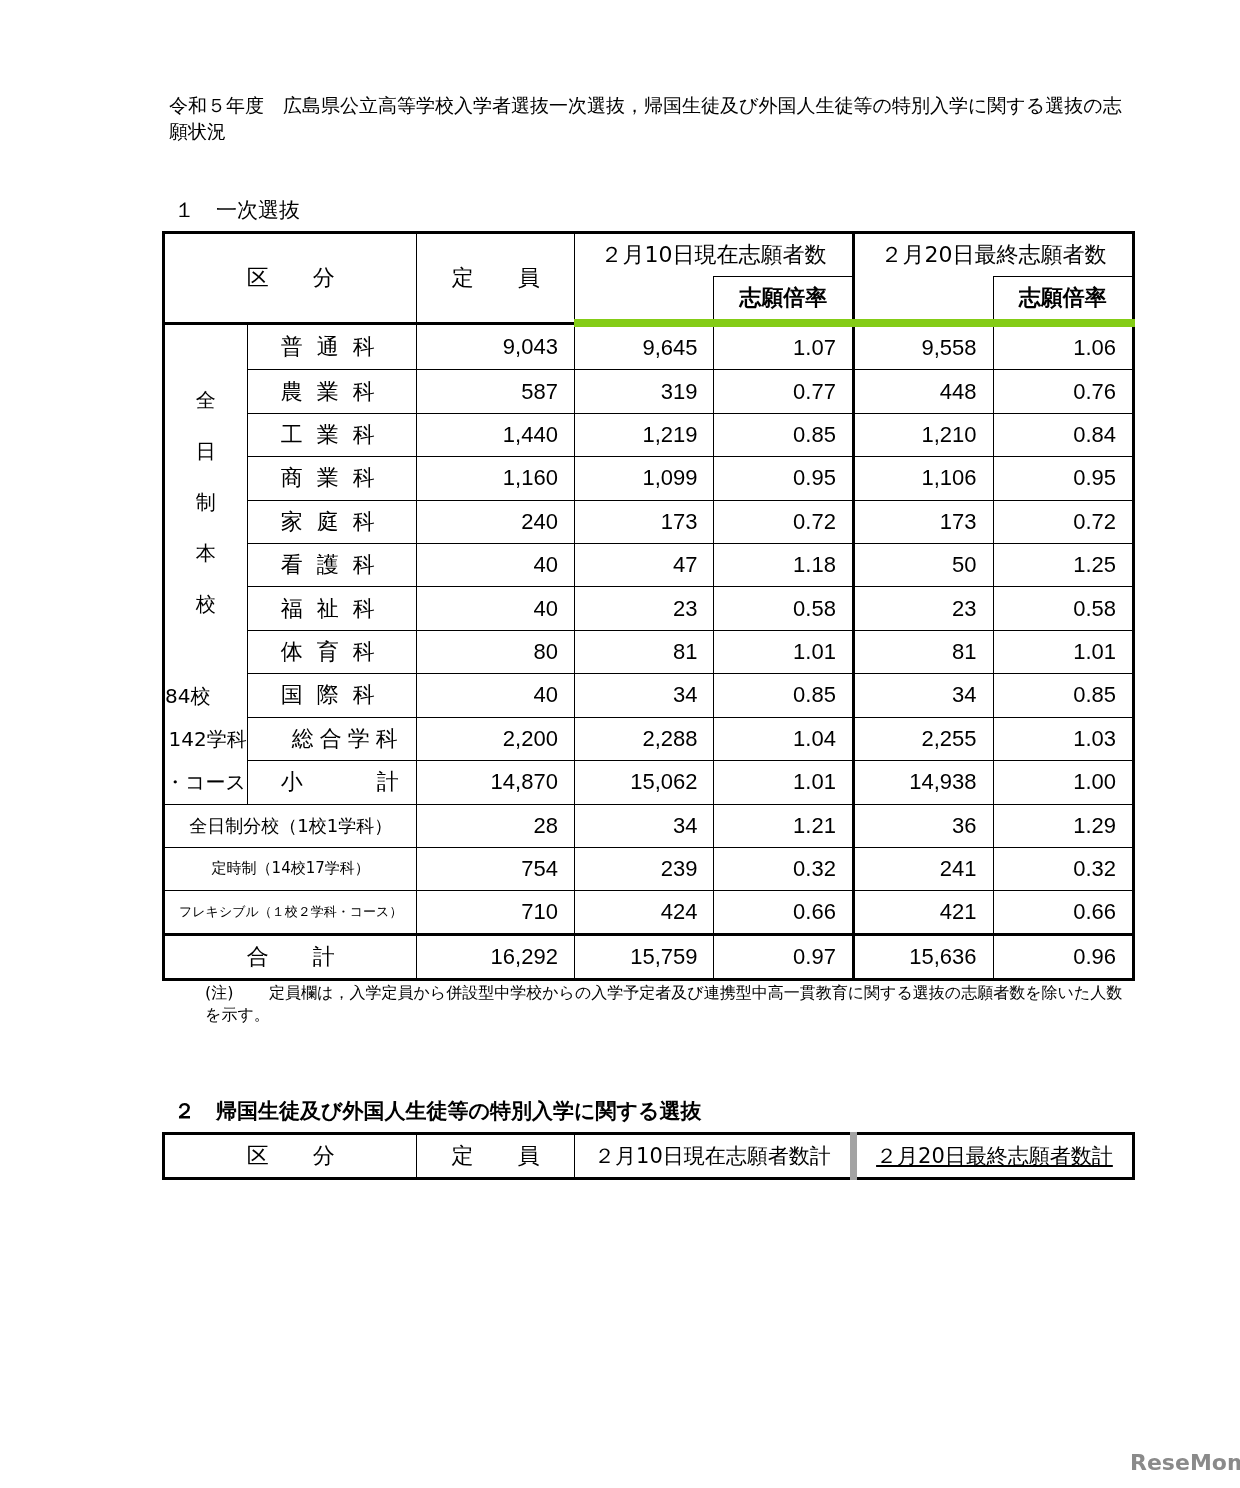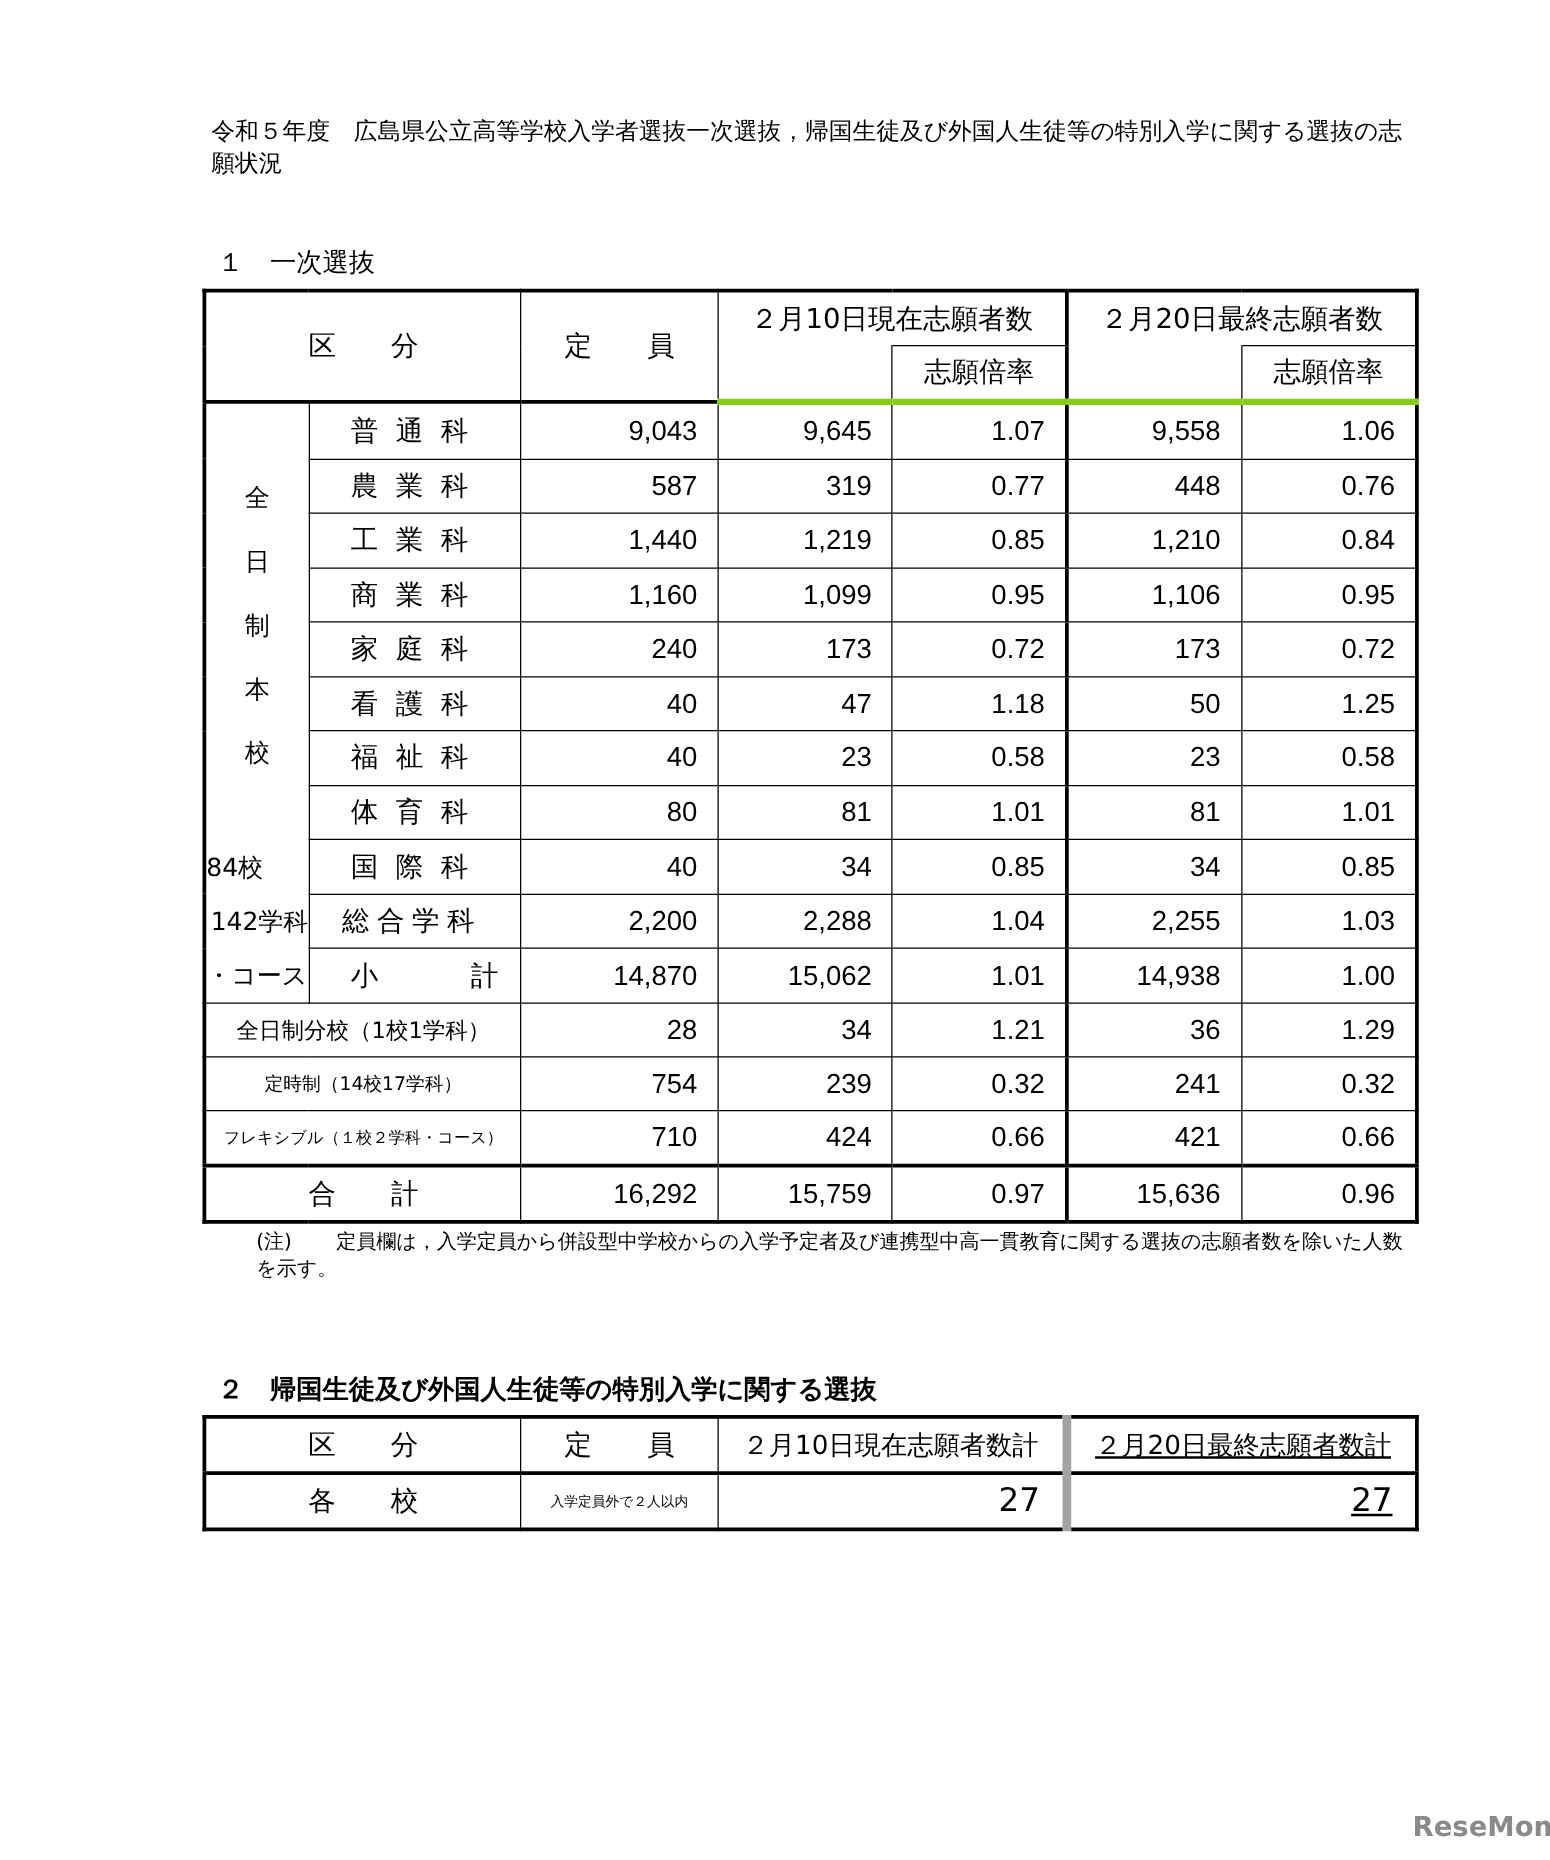--- a/index.html
+++ b/index.html
@@ -7,21 +7,21 @@
   .title { position:absolute; left:169px; top:92px; width:960px; font-size:19px; line-height:26px; }
   .sec1 { position:absolute; left:174px; top:196px; font-size:21px; font-weight:normal; }
   .sec2 { position:absolute; left:174px; top:1097px; font-size:21px; font-weight:bold; }
   table { border-collapse:collapse; position:absolute; }
   td { padding:0; font-size:22px; }
   #t1 { left:162px; top:231px; width:973px; border:3px solid #000; }
   #t1 td { border:1px solid #000; height:42px; }
   #t1 td.num { text-align:right; padding-right:16px; font-family:"Liberation Sans Narrow","Liberation Sans", sans-serif; transform-origin:right; }
   #t1 td.rate { border-left:1px solid #999; }
   #t1 td.thickL { border-left:3px solid #000; }
-  #t1 tr.headrow td { border-bottom:5px solid #84cc16; }
+  #t1 tr.headrow td { border-bottom:8px solid #84cc16;font-weight:bold; }
   #t1 tr.total td { border-top:3px solid #000; }
   .lbl { letter-spacing:14px; padding-left:33px; }
   .center { text-align:center; }
   .vert { text-align:center; vertical-align:top; font-size:20px; }
   .vert span { display:block; height:51px; line-height:51px; }
   .small { font-size:15px; }
   .smaller { font-size:13px; }
   .note { position:absolute; left:205px; top:982px; width:930px; font-size:16px; line-height:22px; }
   #t2 { left:162px; top:1132px; width:973px; border:3px solid #000; }
   #t2 td { border:1px solid #000; height:42px; }
@@ -135,21 +135,21 @@
       </tr>
   <tr>
         <td class="lbl">国際科</td>
         <td class="num">40</td>
         <td class="num">34</td>
         <td class="num rate">0.85</td>
         <td class="num thickL">34</td>
         <td class="num rate">0.85</td>
       </tr>
   <tr>
-        <td class="lbl" style="letter-spacing:6px;padding-left:26px">総合学科</td>
+        <td class="lbl" style="letter-spacing:6px;padding-left:44px">総合学科</td>
         <td class="num">2,200</td>
         <td class="num">2,288</td>
         <td class="num rate">1.04</td>
         <td class="num thickL">2,255</td>
         <td class="num rate">1.03</td>
       </tr>
   <tr>
         <td class="lbl" style="letter-spacing:10px">小　　計</td>
         <td class="num">14,870</td>
         <td class="num">15,062</td>
@@ -205,22 +205,16 @@
       <col style="width:280px">
       <col style="width:281px">
   </colgroup>
   <tbody>
       <tr style="border-bottom:3px solid #000">
     <td class="center">区　　分</td>
     <td class="center">定　　員</td>
     <td class="center" style="font-size:21px">２月10日現在志願者数計</td>
     <td class="center thickL" style="font-size:21px">２月20日最終志願者数計</td>
   </tr>
-  <tr>
-    <td class="center">各　　校</td>
-    <td class="center" style="font-size:11px">入学定員外で２人以内</td>
-    <td style="text-align:right;padding-right:18px;font-size:26px">27</td>
-    <td class="thickL" style="text-align:right;padding-right:18px;font-size:26px">27</td>
-  </tr>
 </tbody>
   </table>
 
 <div class="logo">ReseMom</div>
 
 </body></html>

